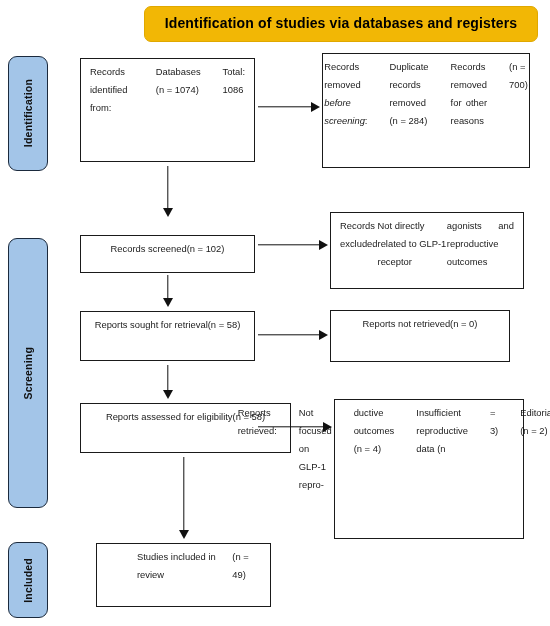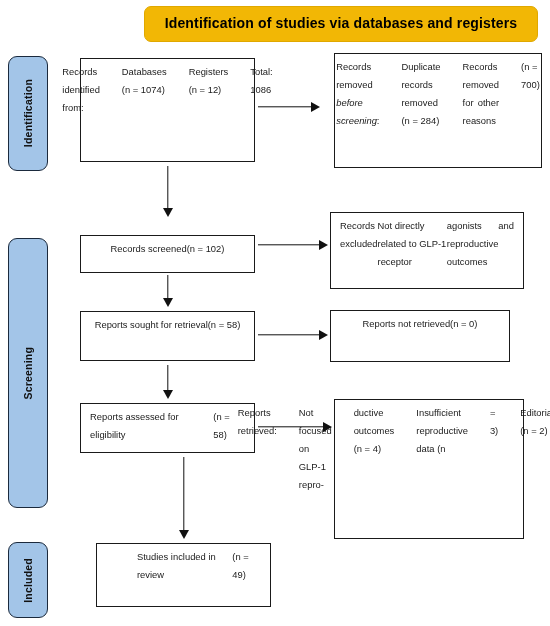--- a/index.html
+++ b/index.html
@@ -94,25 +94,25 @@
   .fbox .ln.just {
     text-align: justify;
     text-align-last: justify;
   }
   .fbox .ln i { font-style: italic; }
 
   
   .box-identified       { left: 80px;  top: 58px;  width: 175px; height: 104px; }
   .box-screened         { left: 80px;  top: 235px; width: 175px; height: 38px;  }
   .box-sought           { left: 80px;  top: 311px; width: 175px; height: 50px;  }
-  .box-assessed         { left: 80px;  top: 403px; width: 175px; height: 50px;  }
+  .box-assessed         { left: 80px;  top: 403px; width: 211px; height: 50px;  }
   .box-included         { left: 96px;  top: 543px; width: 175px; height: 64px; padding-left: 40px;  }
 
   
-  .box-removed          { left: 334px; top: 53px;  width: 208px; height: 115px; }
+  .box-removed          { left: 322px; top: 53px;  width: 208px; height: 115px; }
   .box-rec-excluded     { left: 330px; top: 212px; width: 194px; height: 77px;  }
   .box-not-retrieved    { left: 330px; top: 310px; width: 180px; height: 52px;  }
   .box-rep-excluded     { left: 334px; top: 399px; width: 190px; height: 140px; }
 
   
   .arrow-h, .arrow-v {
     position: absolute;
   }
   .arrow-h .shaft {
     position: absolute;
@@ -172,21 +172,20 @@
   <div class="stage stage-screening">
     <span class="vtext">Screening</span>
   </div>
   <div class="stage stage-included">
     <span class="vtext">Included</span>
   </div>
 
   <div class="fbox box-identified">
     <div class="ln">Records identified from:</div>
     <div class="ln indent">Databases (n = 1074)</div>
-    <div class="ln indent">Registers (n = 12)</div>
     <div class="ln indent">Total: 1086</div>
   </div>
 
   <div class="fbox box-removed">
     <div class="ln"><span>Records removed </span><i>before screening</i><span>:</span></div>
     <div class="ln indent">Duplicate records removed (n = 284)</div>
     <div class="ln indent just">Records removed for other reasons</div>
     <div class="ln indent">(n = 700)</div>
   </div>
 

